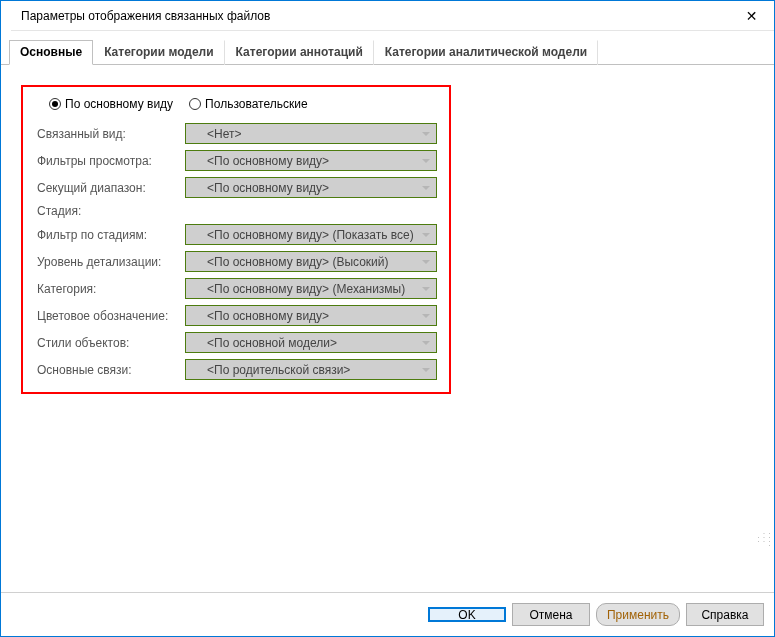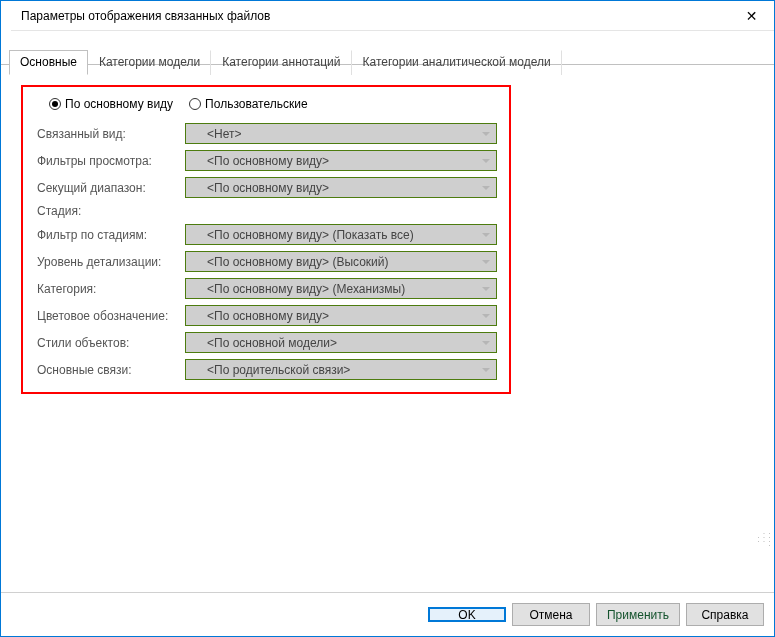--- a/index.html
+++ b/index.html
@@ -42,41 +42,42 @@
     border-bottom: 1px solid #c0c0c0;
     gap: 0;
   }
   .tab {
     padding: 4px 10px 5px 10px;
     font-size: 12px;
     color: #444;
     border: 1px solid transparent;
     border-bottom: none;
     position: relative;
-    top: 11px;
-    cursor: default;
+    top: 1px;
+    cursor: default;
+    font-weight: bold;
   }
   .tab.active {
     border: 1px solid #c0c0c0;
     border-bottom: 1px solid #fff;
     background: #fff;
     color: #000;
   }
   .tab:not(.active) {
     border-right: 1px solid #e0e0e0;
   }
   .content {
     flex: 1;
     padding: 20px 20px 0 20px;
     position: relative;
   }
   .highlight-box {
     border: 2px solid #ff0000;
     padding: 10px 12px 12px 12px;
-    width: 490px;
+    width: 430px;
   }
   .radio-row {
     display: flex;
     gap: 16px;
     margin-bottom: 12px;
     padding-left: 14px;
   }
   .radio-item {
     display: flex; align-items: center; gap: 4px;
     font-size: 12px;
@@ -154,21 +155,22 @@
     display: inline-flex; align-items: center; justify-content: center;
     padding: 0 10px;
     cursor: default;
   }
   .btn.primary {
     border: 2px solid #0078d7;
     background: #e5f1fb;
     height: 15px;
   }
   .btn.disabled {
-    color: #14532d;
+    color: #a16207;
+    border-radius: 10px;
   }
 </style>
 </head>
 <body>
 
 <div class="window">
 
   <div class="titlebar">
     <span class="title">Параметры отображения связанных файлов</span>
     <div class="close">

